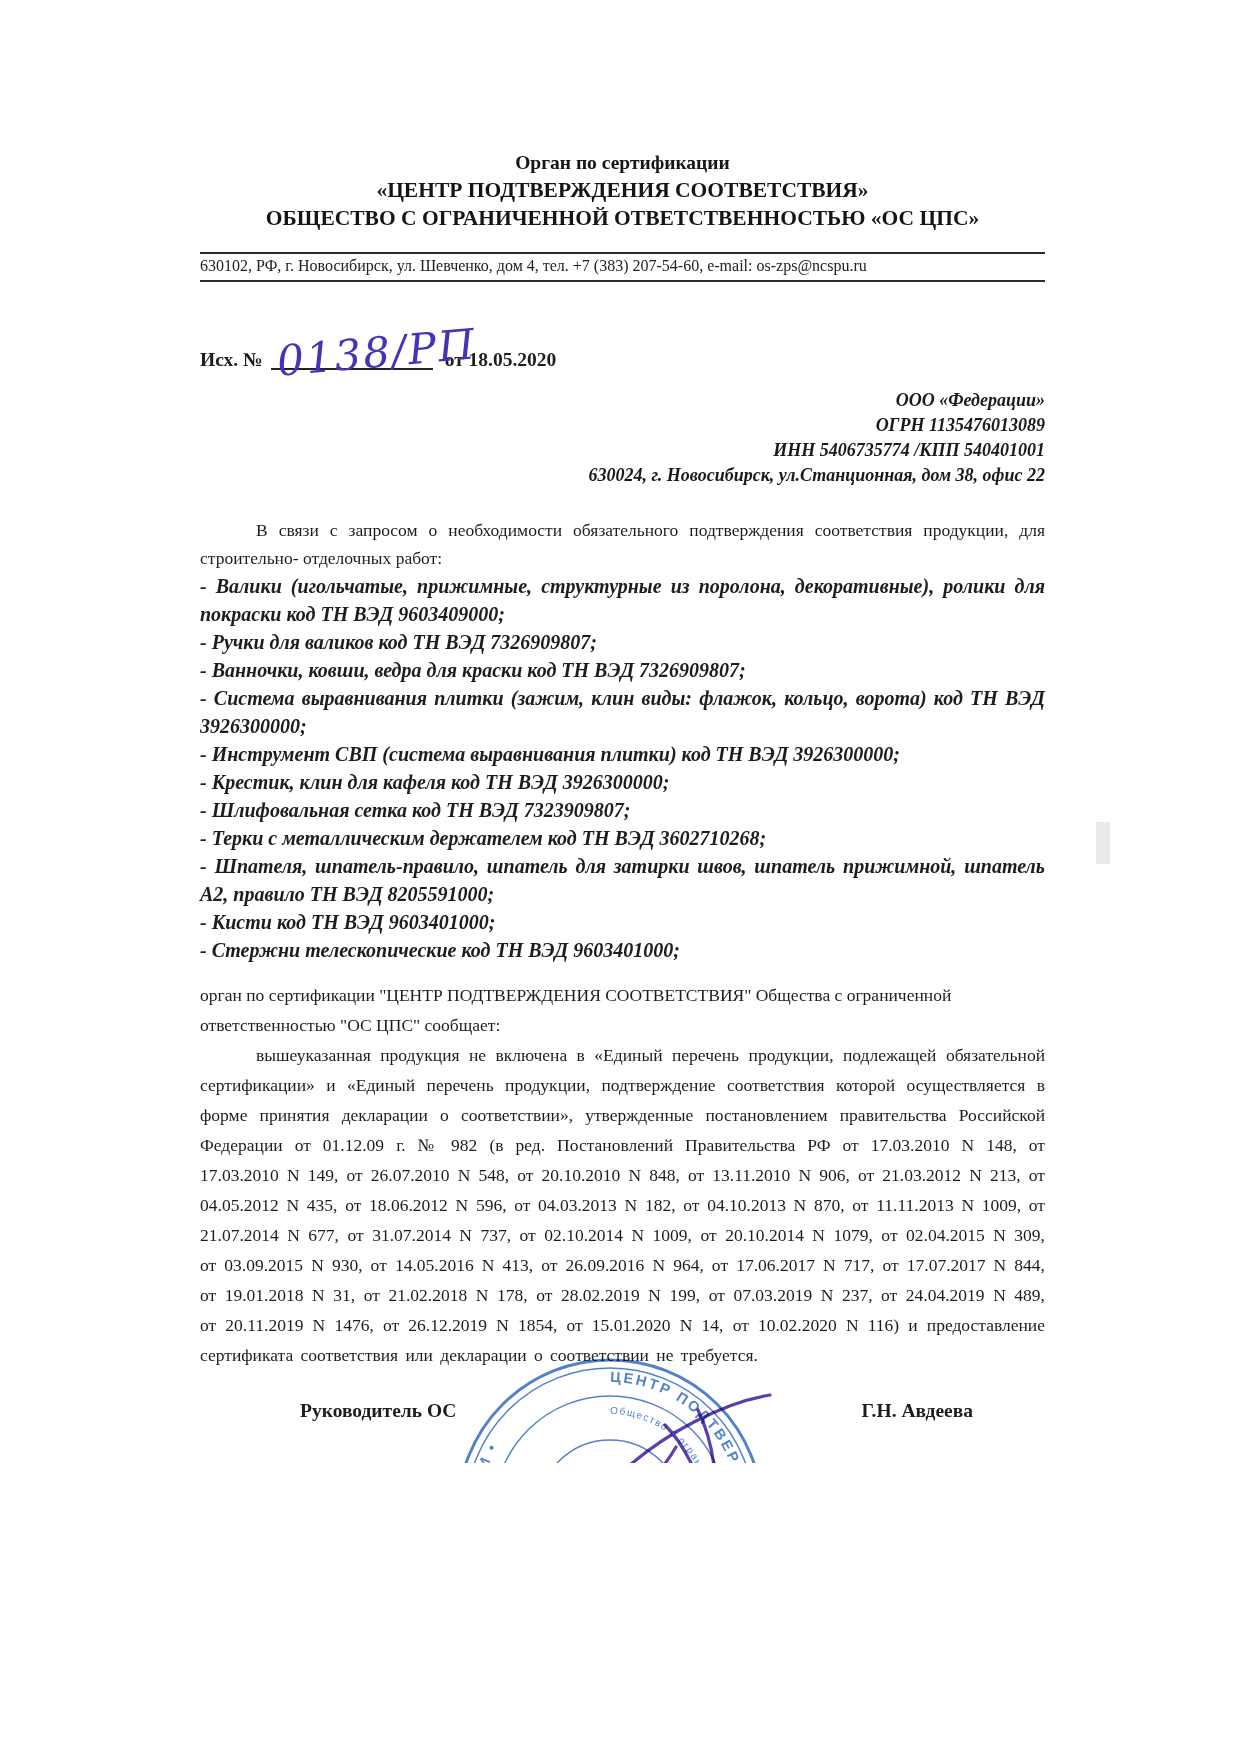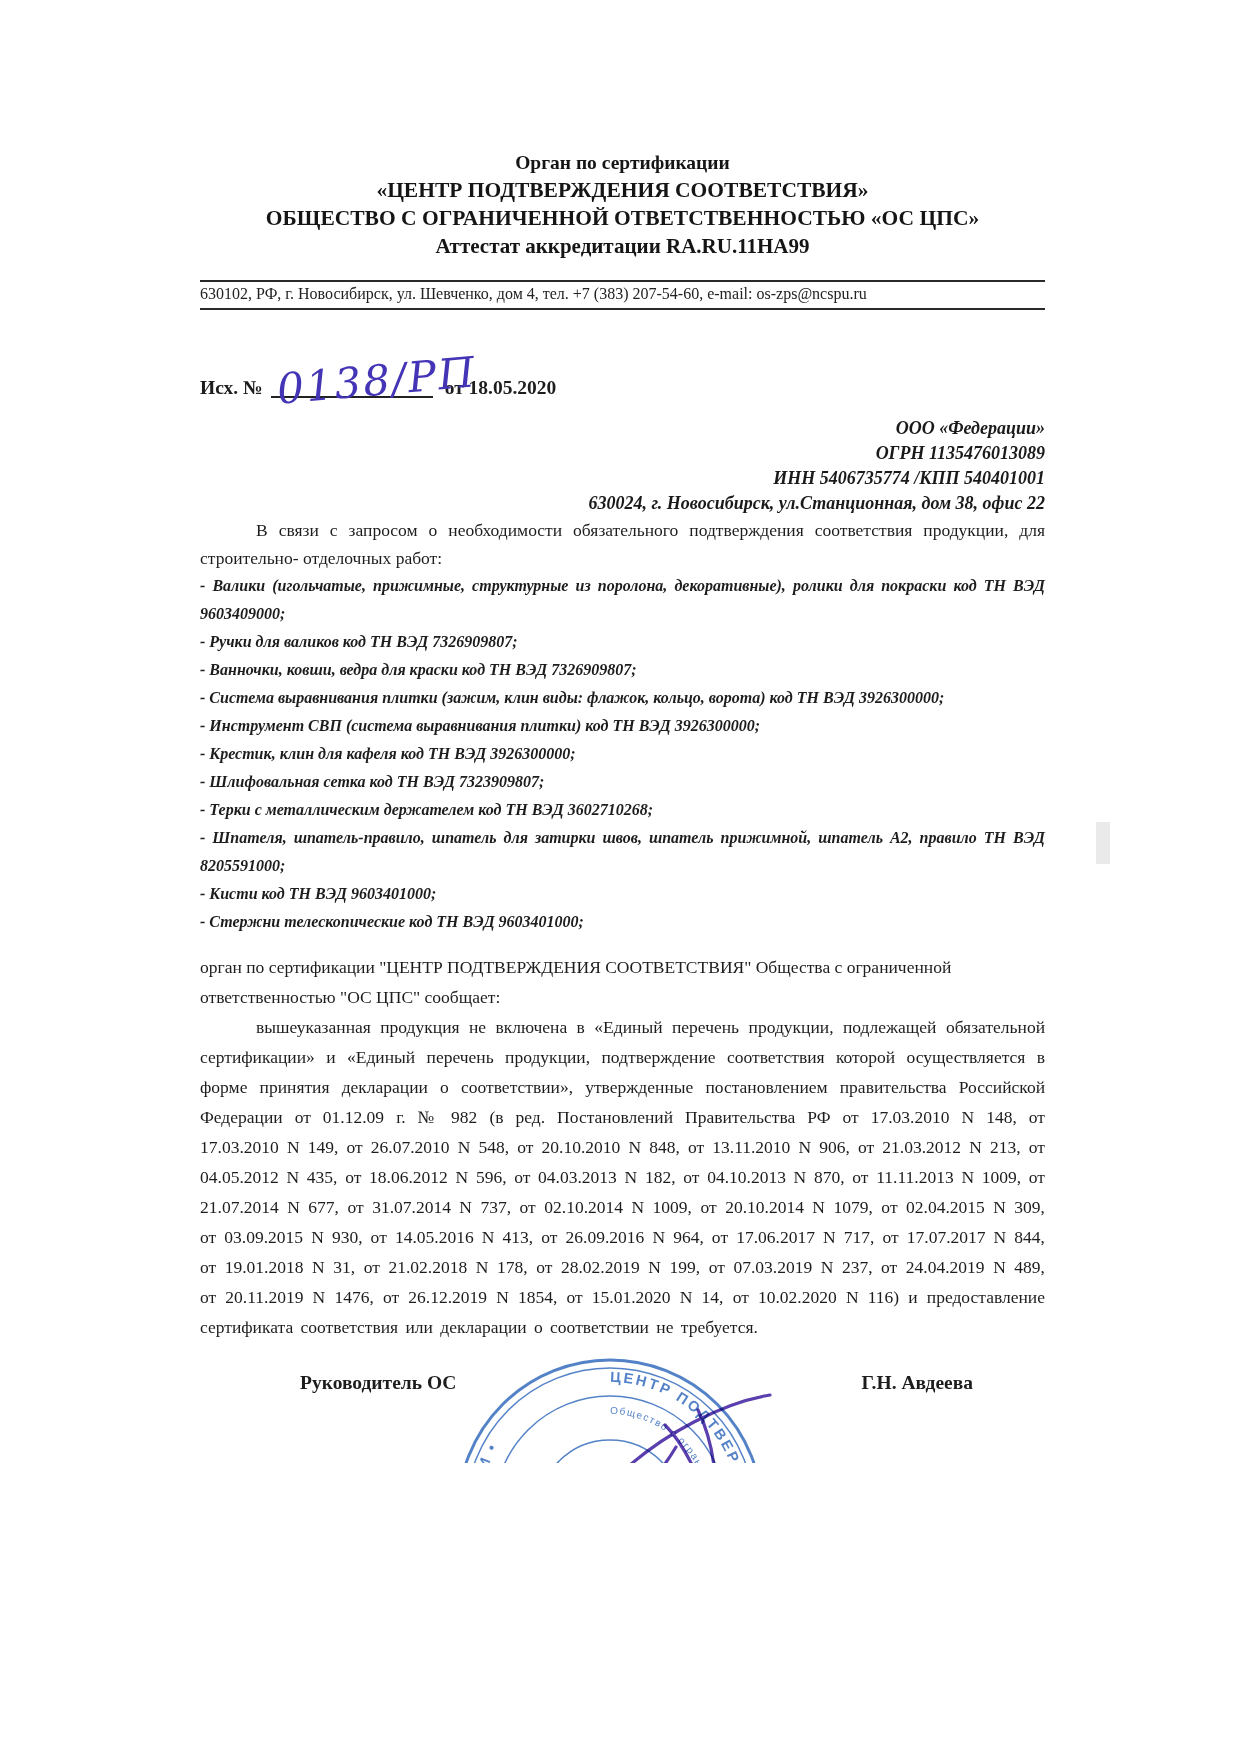--- a/index.html
+++ b/index.html
@@ -69,29 +69,30 @@
     text-align:right;
     font-weight:bold;
     font-style:italic;
     font-size:18px;
     line-height:25px;
     color:#1a1a1a;
   }
 
   
   .intro {
+    margin-top:28px;
     font-size:17.5px;
     line-height:28px;
     text-indent:56px;
     text-align:justify;
   }
   .products {
     font-weight:bold;
     font-style:italic;
-    font-size:16px;
+    font-size:20px;
     line-height:28px;
     text-align:justify;
   }
   .statement-intro {
     margin-top:16px;
     font-size:17.5px;
     line-height:30px;
   }
   .statement {
     font-size:17.5px;
@@ -140,21 +141,20 @@
 </head>
 <body>
 
 <div class="page">
   <div class="content">
 
     <div class="org-header">
       <div class="h1">Орган по сертификации</div>
       <div class="h2">«ЦЕНТР ПОДТВЕРЖДЕНИЯ СООТВЕТСТВИЯ»</div>
       <div class="h3">ОБЩЕСТВО С ОГРАНИЧЕННОЙ ОТВЕТСТВЕННОСТЬЮ «ОС ЦПС»</div>
-      <div class="h4">Аттестат аккредитации RA.RU.11HA99</div>
     </div>
 
     <div class="contact-bar">630102, РФ, г. Новосибирск, ул. Шевченко, дом 4, тел. +7 (383) 207-54-60,  e-mail: os-zps@ncspu.ru</div>
 
     <div class="ref-row">
       <span class="ref-label">Исх. №</span>
       <span class="ref-line">
         <span class="handwriting">0138/РП</span>
       </span>
       <span class="ref-date">от 18.05.2020</span>

